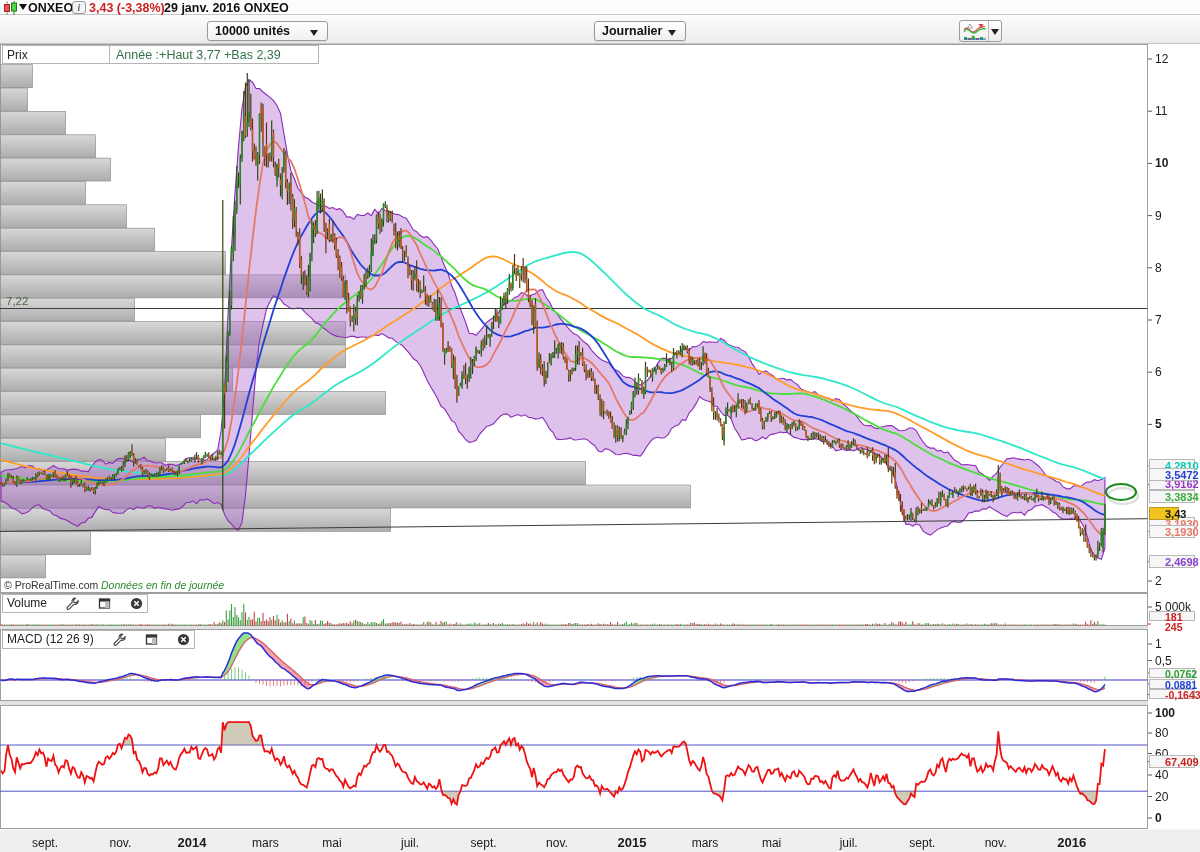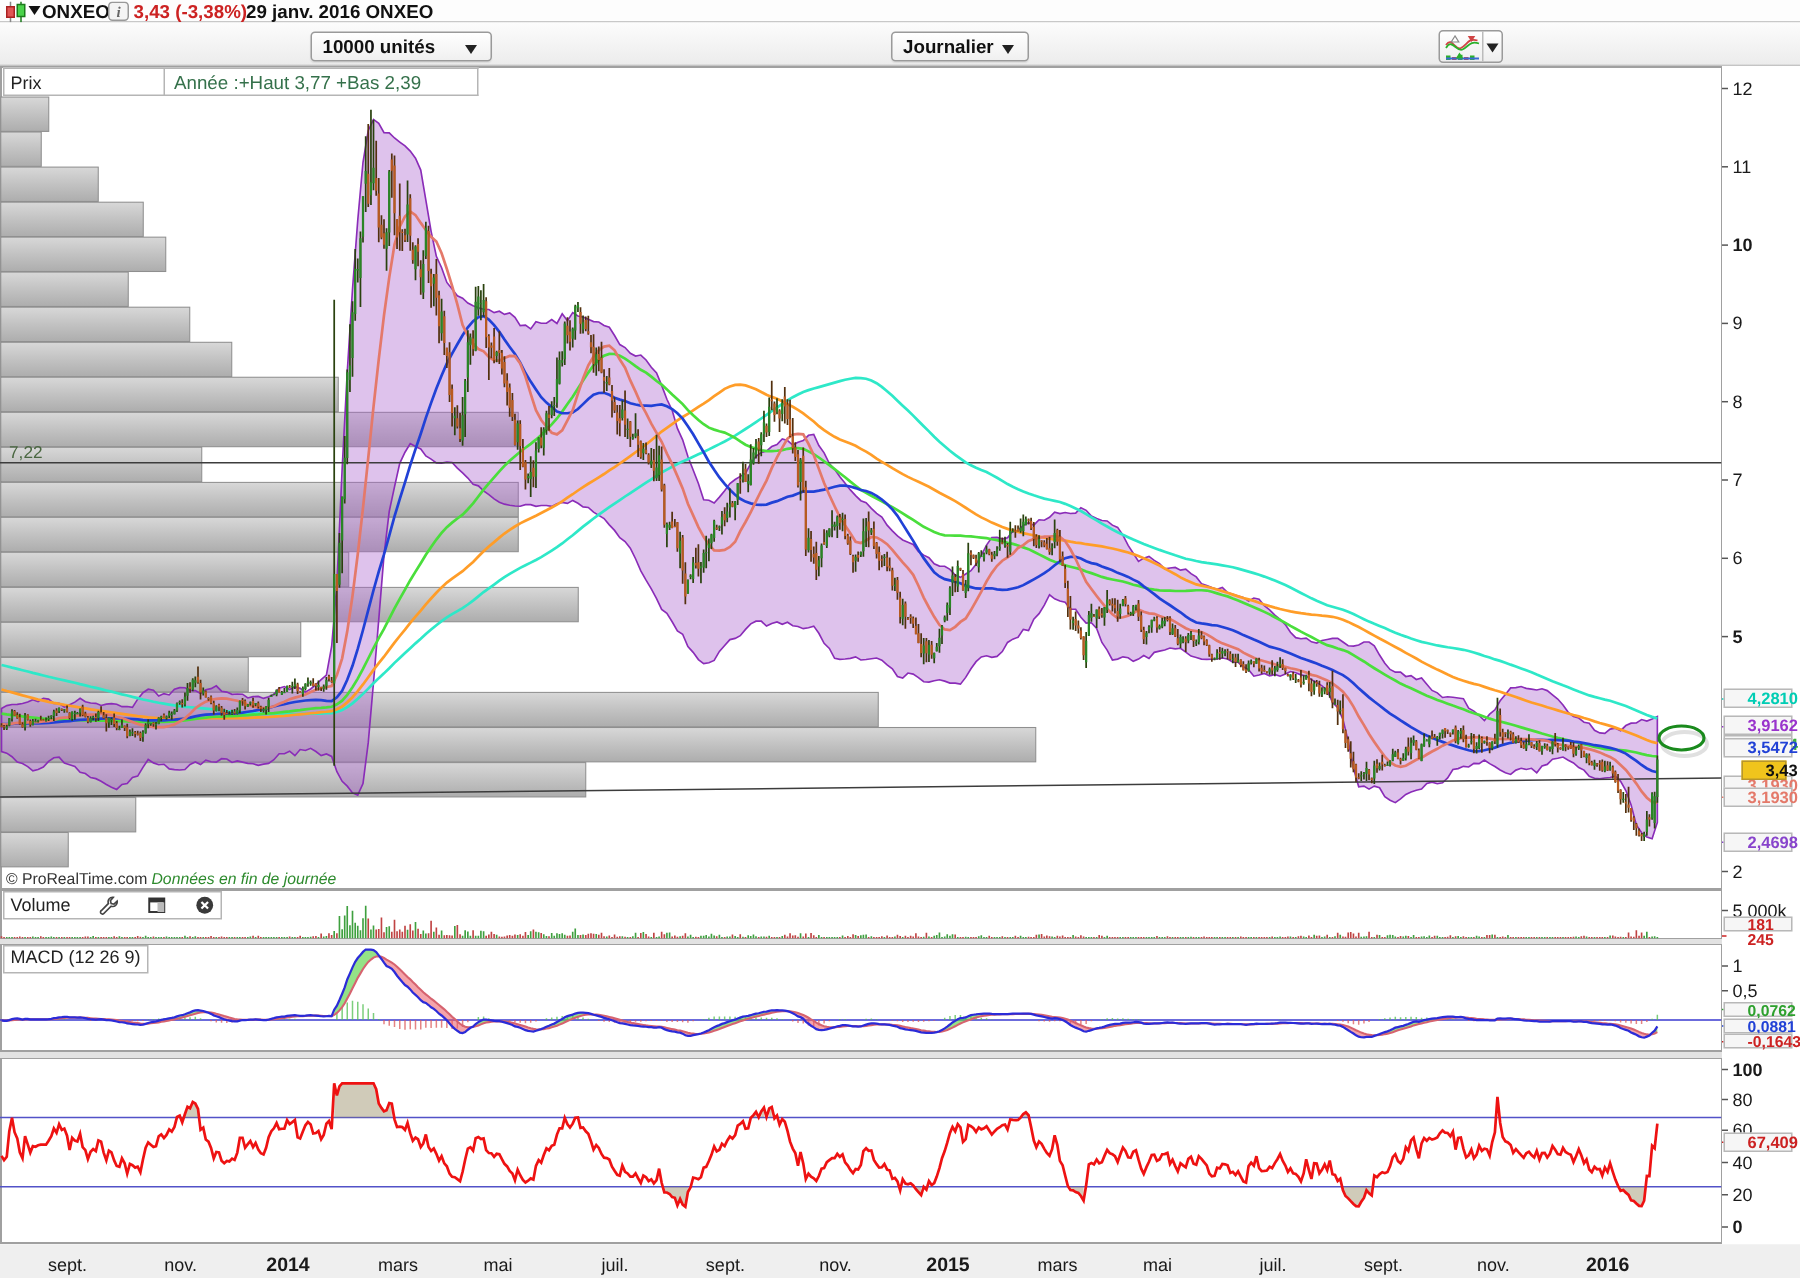--- a/index.html
+++ b/index.html
@@ -303,37 +303,37 @@
 <div class="hdr" style="left:2px;top:593.5px;">Volume <svg width="13" height="13" viewBox="0 0 13 13">
         <path d="M9.5 1.2a3 3 0 0 0-3.2 4.1L1.6 10a1.3 1.3 0 1 0 1.8 1.8l4.7-4.7a3 3 0 0 0 4-3.4L10 5.8 8.1 5.3 7.6 3.4Z" fill="none" stroke="#444" stroke-width="1.1"></path>
       </svg><svg width="13" height="13" viewBox="0 0 13 13">
         <rect x="1.5" y="2" width="10" height="9" fill="none" stroke="#333" stroke-width="1.3"></rect>
         <rect x="1.5" y="2" width="10" height="2.6" fill="#333"></rect>
         <rect x="7" y="4.6" width="4.5" height="6.4" fill="#bbb"></rect>
       </svg><svg width="13" height="13" viewBox="0 0 13 13">
         <circle cx="6.5" cy="6.5" r="5.6" fill="#3a3a3a"></circle>
         <path d="M4.3 4.3l4.4 4.4M8.7 4.3l-4.4 4.4" stroke="#fff" stroke-width="1.5"></path>
       </svg></div>
-<div class="hdr" style="left:2px;top:629.5px;flex-direction:column;">MACD (12 26 9) <svg width="13" height="13" viewBox="0 0 13 13">
+<div class="hdr" style="left:2px;top:629.5px;">MACD (12 26 9) <svg width="13" height="13" viewBox="0 0 13 13">
         <path d="M9.5 1.2a3 3 0 0 0-3.2 4.1L1.6 10a1.3 1.3 0 1 0 1.8 1.8l4.7-4.7a3 3 0 0 0 4-3.4L10 5.8 8.1 5.3 7.6 3.4Z" fill="none" stroke="#444" stroke-width="1.1"></path>
       </svg><svg width="13" height="13" viewBox="0 0 13 13">
         <rect x="1.5" y="2" width="10" height="9" fill="none" stroke="#333" stroke-width="1.3"></rect>
         <rect x="1.5" y="2" width="10" height="2.6" fill="#333"></rect>
         <rect x="7" y="4.6" width="4.5" height="6.4" fill="#bbb"></rect>
       </svg><svg width="13" height="13" viewBox="0 0 13 13">
         <circle cx="6.5" cy="6.5" r="5.6" fill="#3a3a3a"></circle>
         <path d="M4.3 4.3l4.4 4.4M8.7 4.3l-4.4 4.4" stroke="#fff" stroke-width="1.5"></path>
       </svg></div>
 
 <div class="vlab" style="top:458.5px;color:#00cdb4;">4,2810</div>
 <div class="vlab" style="top:477px;color:#9933cc;">3,9162</div>
 <div class="vlab" style="top:489.5px;color:#3aae3a;">3,3834</div>
-<div class="vlab" style="top:492px;color:#2141d6;">3,5472</div>
+<div class="vlab" style="top:468px;color:#2141d6;">3,5472</div>
 <div class="vlab" style="top:517px;color:#e4796a;">3,1930</div>
-<div class="vlab gold" style="top:506.5px;margin-left:12px;">3,43</div>
+<div class="vlab gold" style="top:506.5px;">3,43</div>
 <div class="vlab" style="top:524.5px;color:#e4796a;">3,1930</div>
 <div class="vlab" style="top:554.5px;color:#8844cc;">2,4698</div>
 <div class="vlab sm" style="top:610.5px;color:#cc2222;">181 245</div>
 <div class="vlab sm" style="top:667.5px;color:#2da02d;">0,0762</div>
 <div class="vlab sm" style="top:678.5px;color:#2141d6;">0,0881</div>
 <div class="vlab sm" style="top:689px;color:#cc2222;">-0,1643</div>
 <div class="vlab" style="top:754.5px;color:#cc2222;">67,409</div>
 
 </div>
 </body></html>

